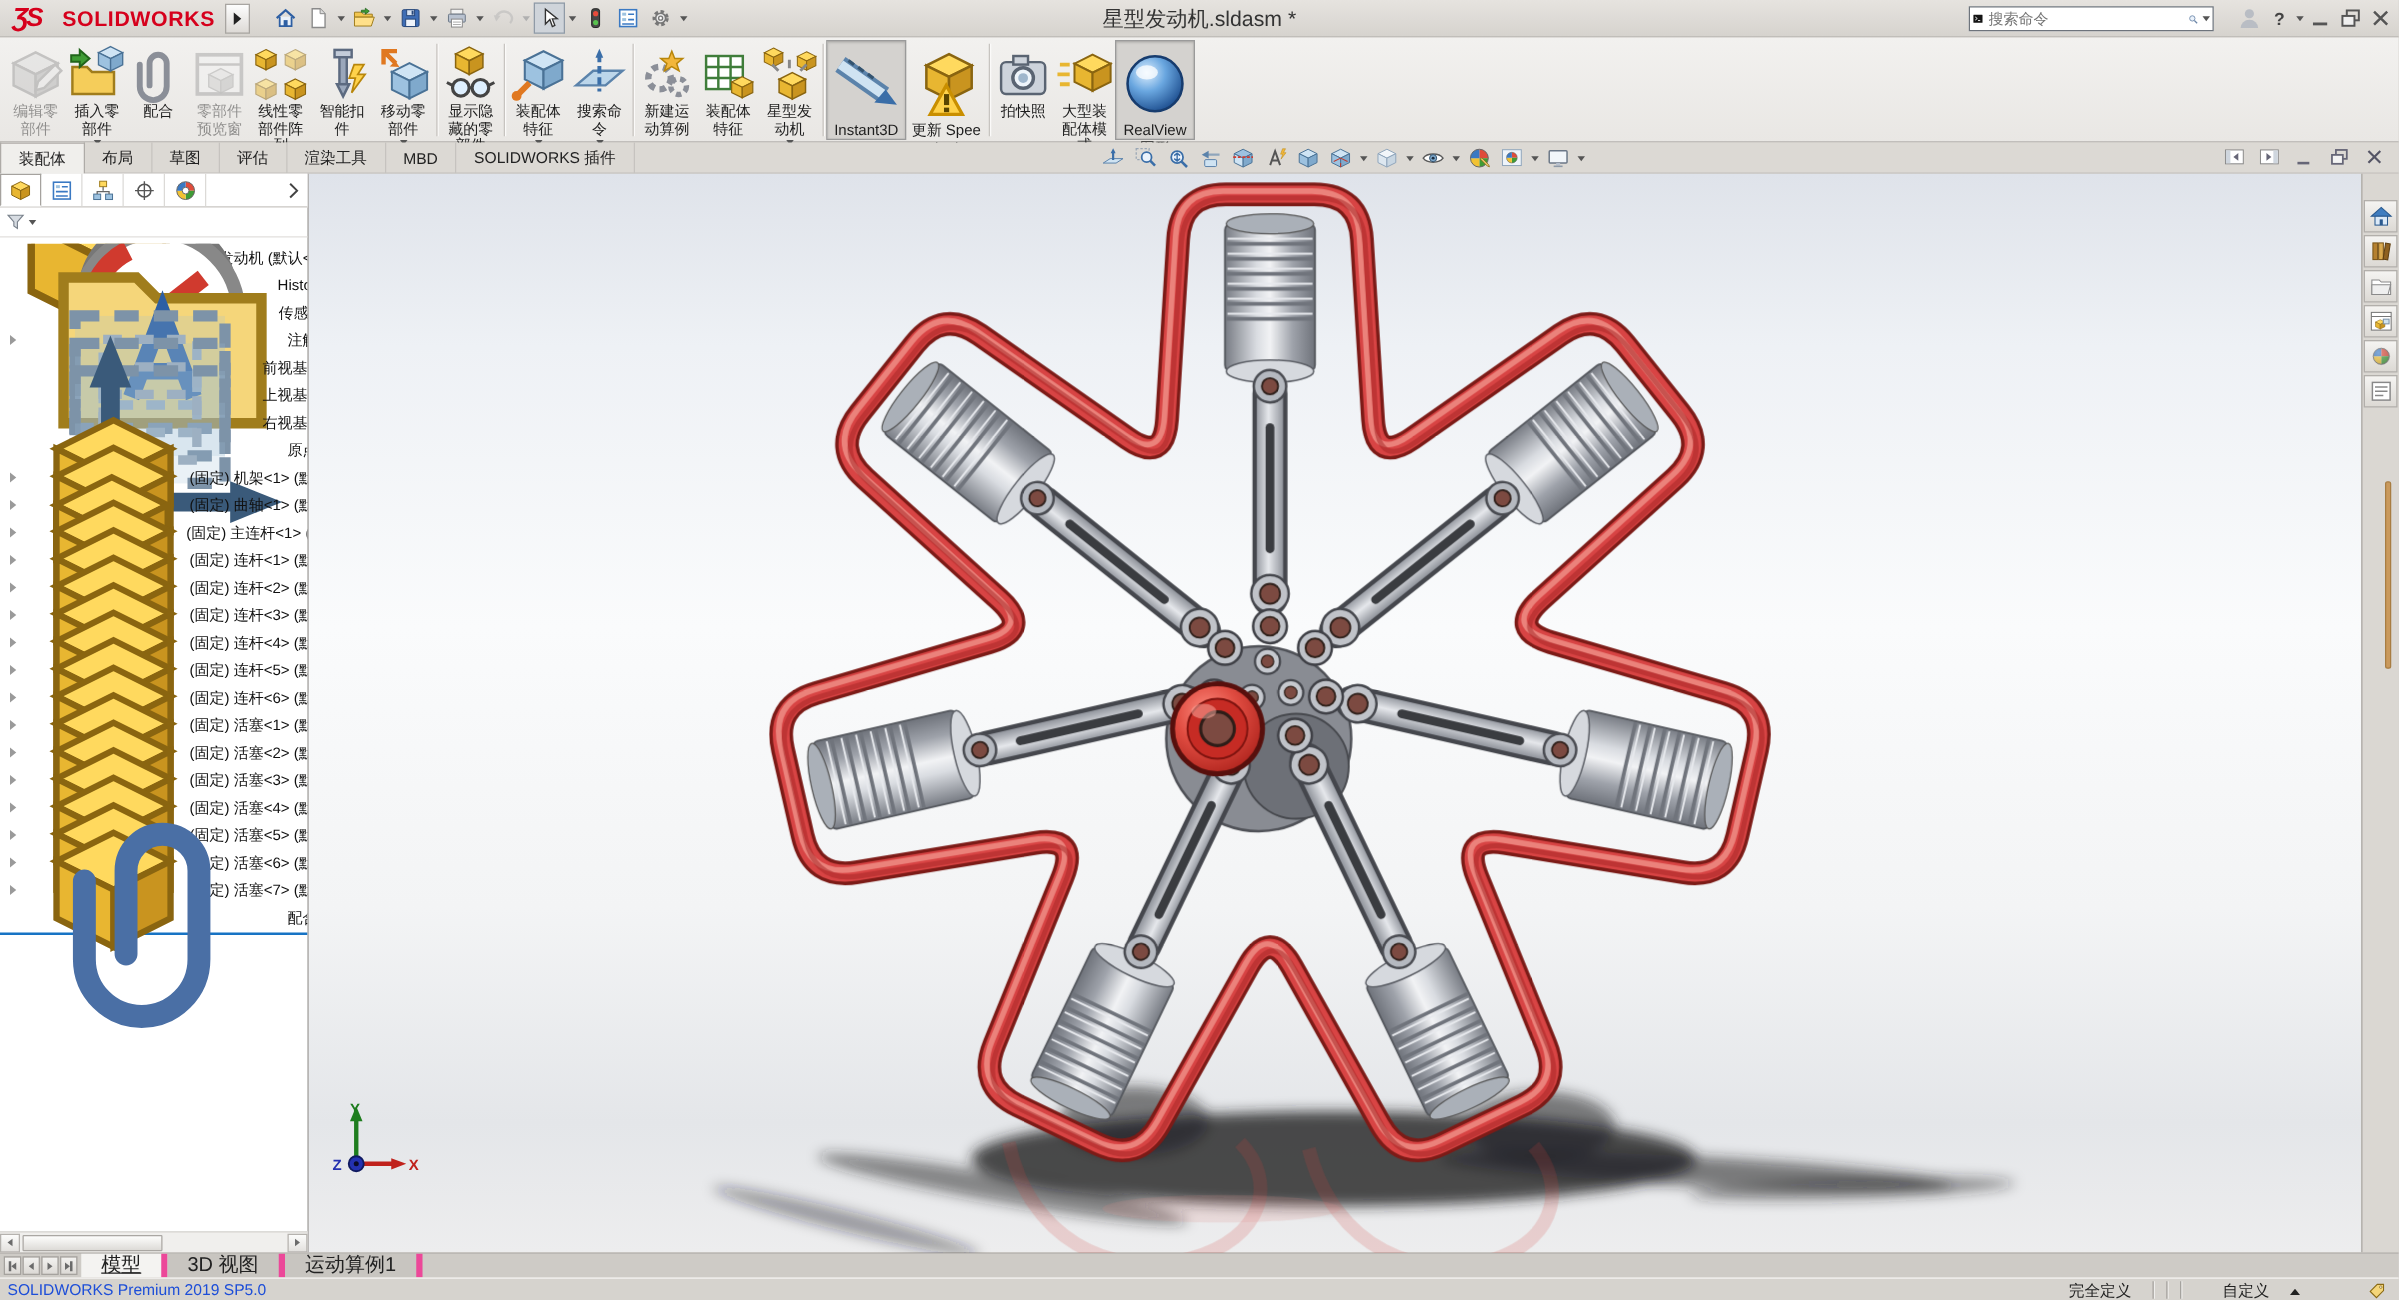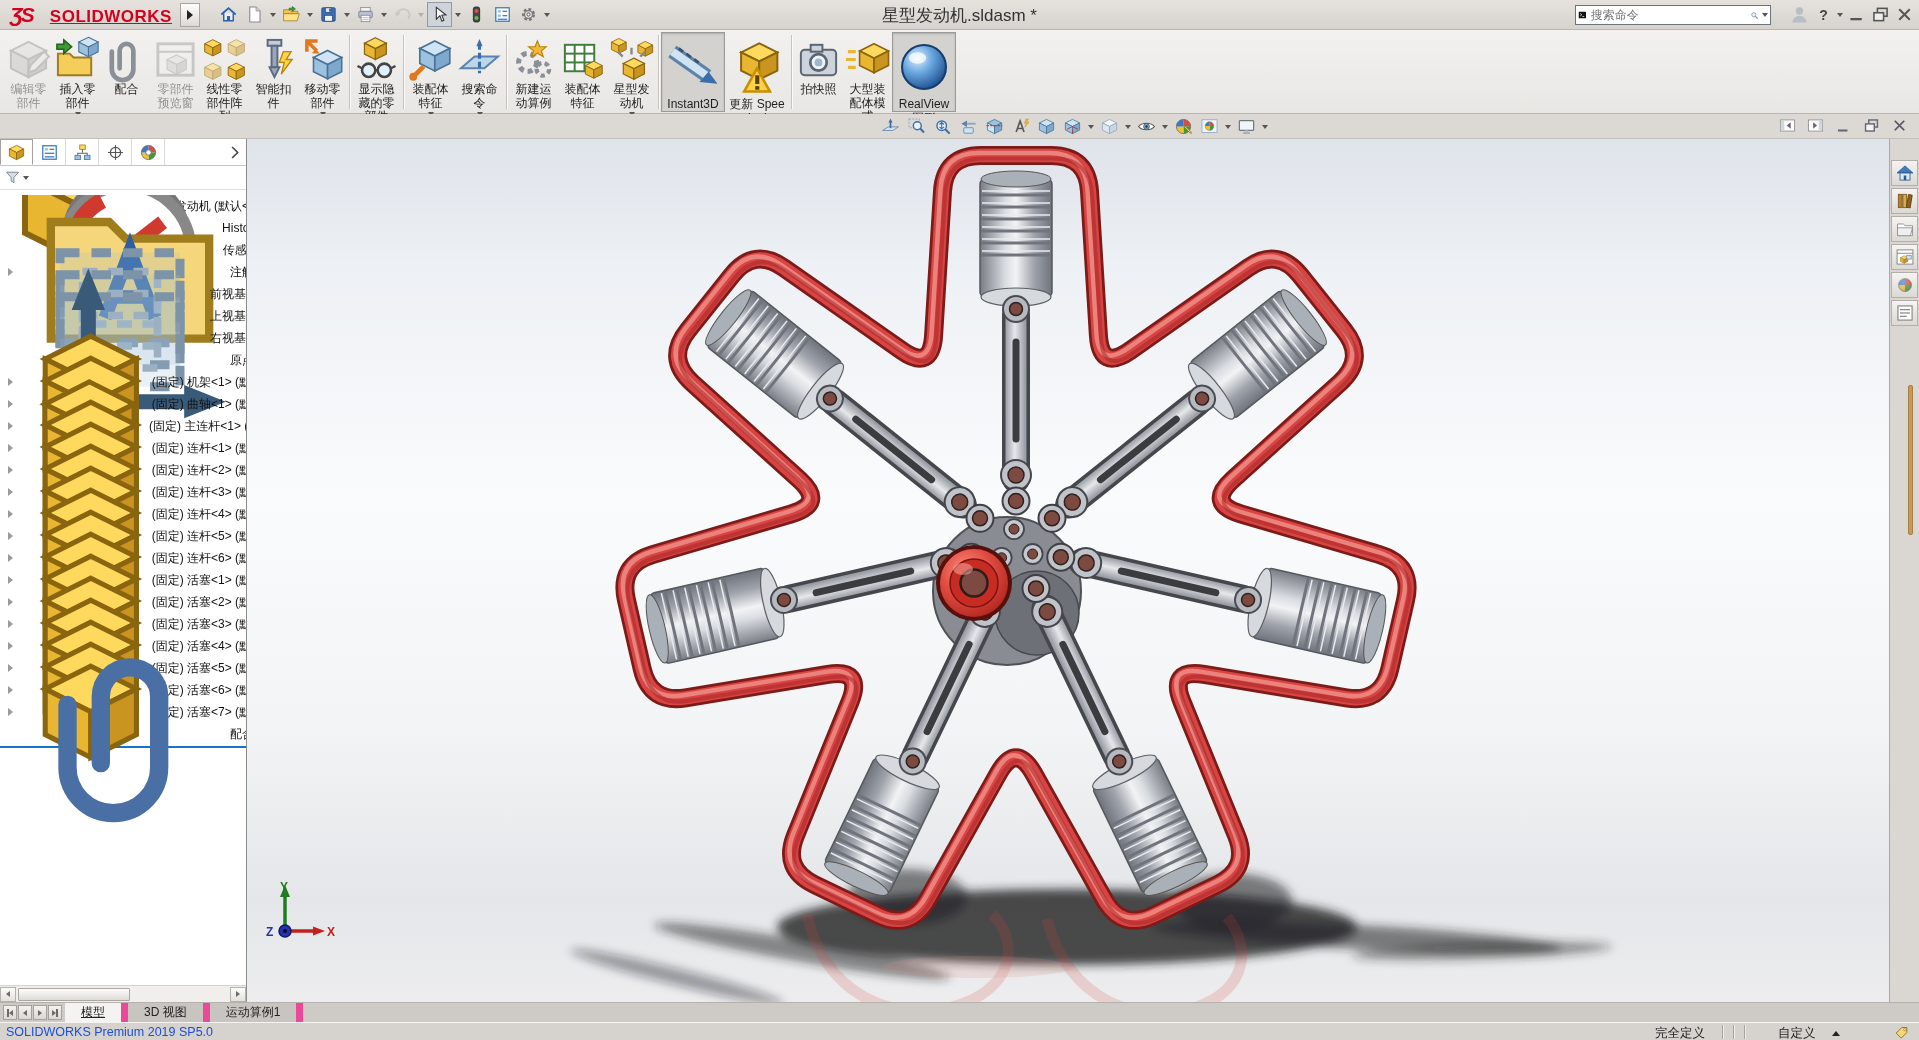--- a/index.html
+++ b/index.html
@@ -10,21 +10,21 @@
   .car { width:0;height:0;border-left:3.5px solid transparent;border-right:3.5px solid transparent;
     border-top:4px solid #555; display:inline-block; }
   .car.dis { border-top-color:#b0b0b0; }
 
   
   #titlebar { position:absolute; left:0; top:0; width:1919px; height:30px;
     background:linear-gradient(#e6e3df,#d6d3ce); border-bottom:1px solid #b9b6b2;
     display:flex; align-items:center; }
   #logo { display:flex; align-items:baseline; padding:0 8px 0 10px; }
   #logo .mark { color:#d6001c; font-weight:bold; font-style:italic; font-size:21px; letter-spacing:-2px; margin-right:17px;}
-  #logo .word { color:#d6001c; font-weight:bold; font-size:17px; letter-spacing:0.5px;text-decoration:underline; }
+  #logo .word { color:#d6001c; font-weight:bold; font-size:17px; letter-spacing:0.5px; }
   #menu-expand { width:20px; height:24px; border:1px solid #a8a5a1; background:linear-gradient(#fdfdfd,#dddad6);
     display:flex; align-items:center; justify-content:center; margin-right:16px; }
   #menu-expand .tri-r { width:0;height:0;border-top:5px solid transparent;border-bottom:5px solid transparent;border-left:6px solid #222; }
   #qt { display:flex; align-items:center; gap:1px; }
   .qtb { width:25px; height:25px; display:flex; align-items:center; justify-content:center; border:1px solid transparent; }
   .qtb > span { width:19px; height:19px; display:block; }
   .qtb.pressed { background:#cfd4da; border:1px solid #8f9aa6; }
   .qtb.dis { opacity:.5; filter:grayscale(1); }
   .qt-car { width:10px; height:25px; display:flex; align-items:center; justify-content:center; }
   #doc-title { position:absolute; left:50%; top:0; transform:translateX(-50%); height:30px;
@@ -107,22 +107,22 @@
 
   
   #model-tab-bar { position:absolute; left:0; top:1002px; width:1919px; height:20px; background:#cecbc6;
     border-top:1px solid #b5b2ae; display:flex; align-items:stretch; }
   #tab-nav { display:flex; align-items:center; gap:1px; padding:0 3px; }
   .nvb { width:14px; height:15px; background:linear-gradient(#f3f2f0,#dcd9d5); border:1px solid #a5a29e;
     display:flex; align-items:center; justify-content:center; }
   .nvb i { width:0; height:0; border-top:3.5px solid transparent; border-bottom:3.5px solid transparent; }
   .nvb .l { border-right:4.5px solid #6b6b6b; } .nvb .r { border-left:4.5px solid #6b6b6b; }
   .nvb .bar { width:1.5px; height:8px; background:#6b6b6b; margin:0 0.5px; }
-  .mtab { padding:0 16px; display:flex; align-items:center; font-size:12px; color:#222;
-    border-right:7px solid #ec4899; background:#c8c5c0; }
+  .mtab { padding:0 16px; display:flex; align-items:center; font-size:16px; color:#222;
+    border-right:5px solid #ec4899; background:#c8c5c0; }
   .mtab.active { background:#f4f3f1; text-decoration:underline; }
   #statusbar { position:absolute; left:0; top:1022px; width:1919px; height:18px; background:#d6d3ce;
     border-top:1px solid #f5f4f2; font-size:12.5px; }
   #status-left { position:absolute; left:6px; top:2px; color:#1d4ed8; }
   .st-sep { position:absolute; top:2px; width:1px; height:14px; background:#a5a29e; box-shadow:1px 0 0 #efeeec; }
   #status-state { position:absolute; left:1655px; top:2px; }
   #status-custom { position:absolute; left:1778px; top:2px; }
   #status-car { position:absolute; left:1832px; top:8px; width:0; height:0;
     border-left:4px solid transparent; border-right:4px solid transparent; border-bottom:5px solid #222; }
   #status-tag { position:absolute; left:1894px; top:2px; width:15px; height:15px; }
@@ -561,20 +561,29 @@
           </defs>
           <circle cx="12" cy="12" r="8.5" fill="url(#rvg)" stroke="#173c6e" stroke-width="0.8"></circle>
           <ellipse cx="9.5" cy="8.5" rx="3.4" ry="2.2" fill="#fff" opacity="0.75"></ellipse>
         </svg>
       </span>
       <div class="rblabel">RealView 图形</div>
     </div>
   </div>
 
 <div id="tabband">
+  <div id="cmdtabs">
+      <div class="ctab active">装配体</div>
+      <div class="ctab">布局</div>
+      <div class="ctab">草图</div>
+      <div class="ctab">评估</div>
+      <div class="ctab">渲染工具</div>
+      <div class="ctab">MBD</div>
+      <div class="ctab">SOLIDWORKS 插件</div>
+    </div>
   <div id="headsup">
       <div class="hub">
         <span>
           <svg viewBox="0 0 24 24" width="100%" height="100%">
             <polygon points="2,17 9,12.5 22,12.5 15,17" fill="#cfe3f2" stroke="#5b83ab"></polygon>
             <line x1="12" y1="14" x2="12" y2="5" stroke="#3a6ea8" stroke-width="2.2"></line>
             <polygon points="12,2 9.5,7 14.5,7" fill="#3a6ea8"></polygon>
           </svg>
         </span>
       </div>

